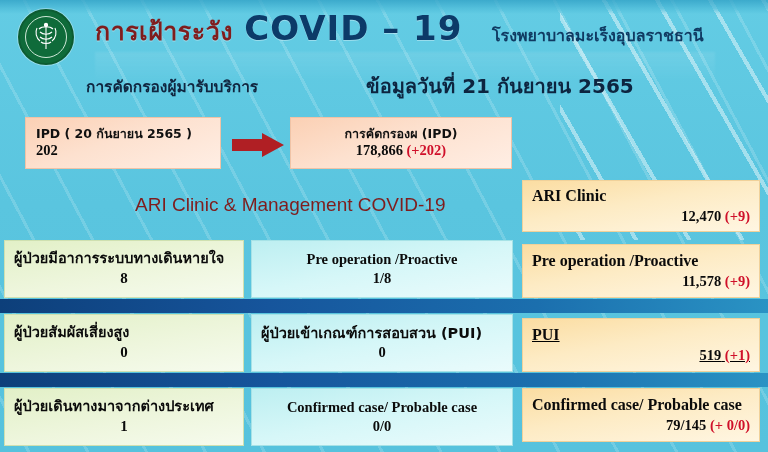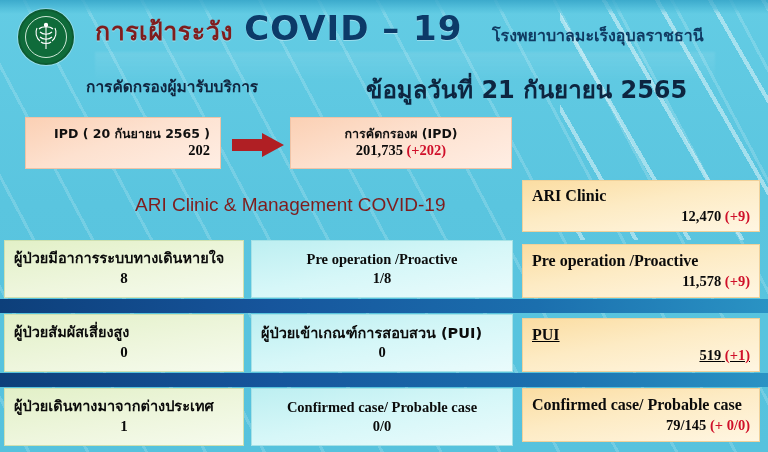--- a/index.html
+++ b/index.html
@@ -91,42 +91,42 @@
     opacity:.5;
   }
   .sub-left{
     position:absolute;left:86px;top:74px;
     font-size:15.5px;font-weight:bold;color:#10253f;
     font-family:"DejaVu Sans","Liberation Sans",sans-serif;
     white-space:nowrap;
   }
   .sub-right{
     position:absolute;left:366px;top:70px;
-    font-size:24px;font-weight:bold;color:#0d2540;
+    font-size:20px;font-weight:bold;color:#0d2540;
     font-family:"DejaVu Sans","Liberation Sans",sans-serif;
     white-space:nowrap;
   }
 
   
   .box{
     position:absolute;
     box-sizing:border-box;
     display:flex;flex-direction:column;justify-content:center;
     padding:4px 10px;
     font-family:"Liberation Serif","DejaVu Serif",serif;
   }
   .peach{
     background:linear-gradient(160deg,#fbd0b4 0%,#fde1cf 45%,#ffeee4 100%);
     border:1px solid #f0c3a6;
   }
   .box .lbl{font-weight:bold;font-size:13px;color:#101010;line-height:1.25;}
   .box .val{font-weight:bold;font-size:14.5px;color:#0b0b0b;line-height:1.3;}
   .box .delta{color:#d0102a;}
 
-  .ipd-left{left:25px;top:117px;width:196px;height:52px;text-align:right;}
+  .ipd-left{left:25px;top:117px;width:196px;height:52px;text-align:left;}
   .ipd-left .lbl{font-family:"DejaVu Sans","Liberation Sans",sans-serif;font-size:12.5px;}
   .ipd-right{left:290px;top:117px;width:222px;height:52px;text-align:center;}
   .ipd-right .lbl{font-family:"DejaVu Sans","Liberation Sans",sans-serif;font-size:12.5px;}
 
   .arrow{position:absolute;left:232px;top:133px;width:52px;height:24px;}
 
   .green-banner{
     position:absolute;left:522px;top:116px;width:238px;height:54px;
     background:linear-gradient(135deg,#0f7a52 0%,#19956a 35%,#2fb187 75%,#1c9c72 100%);
     border-radius:3px;
@@ -242,21 +242,21 @@
 
   <div class="arrow">
     <svg width="52" height="24" viewBox="0 0 52 24" xmlns="http://www.w3.org/2000/svg">
       <path d="M0 6 L30 6 L30 0 L52 12 L30 24 L30 18 L0 18 Z" fill="#b01f24"></path>
     </svg>
   </div>
 
   <div class="box peach ipd-right">
     <div class="lbl">การคัดกรองผ (IPD)</div>
     <div class="val">
-      <span>201,735</span>
+      <span>178,866</span>
       <span class="delta">(+202)</span>
     </div>
   </div>
 
 
   <div class="ari-title">ARI Clinic &amp; Management COVID-19</div>
 
   <div class="cell cream-cell" style="left:522px;top:180px;width:238px;height:52px;">
     <div class="c-lbl">ARI Clinic</div>
     <div class="c-val">

